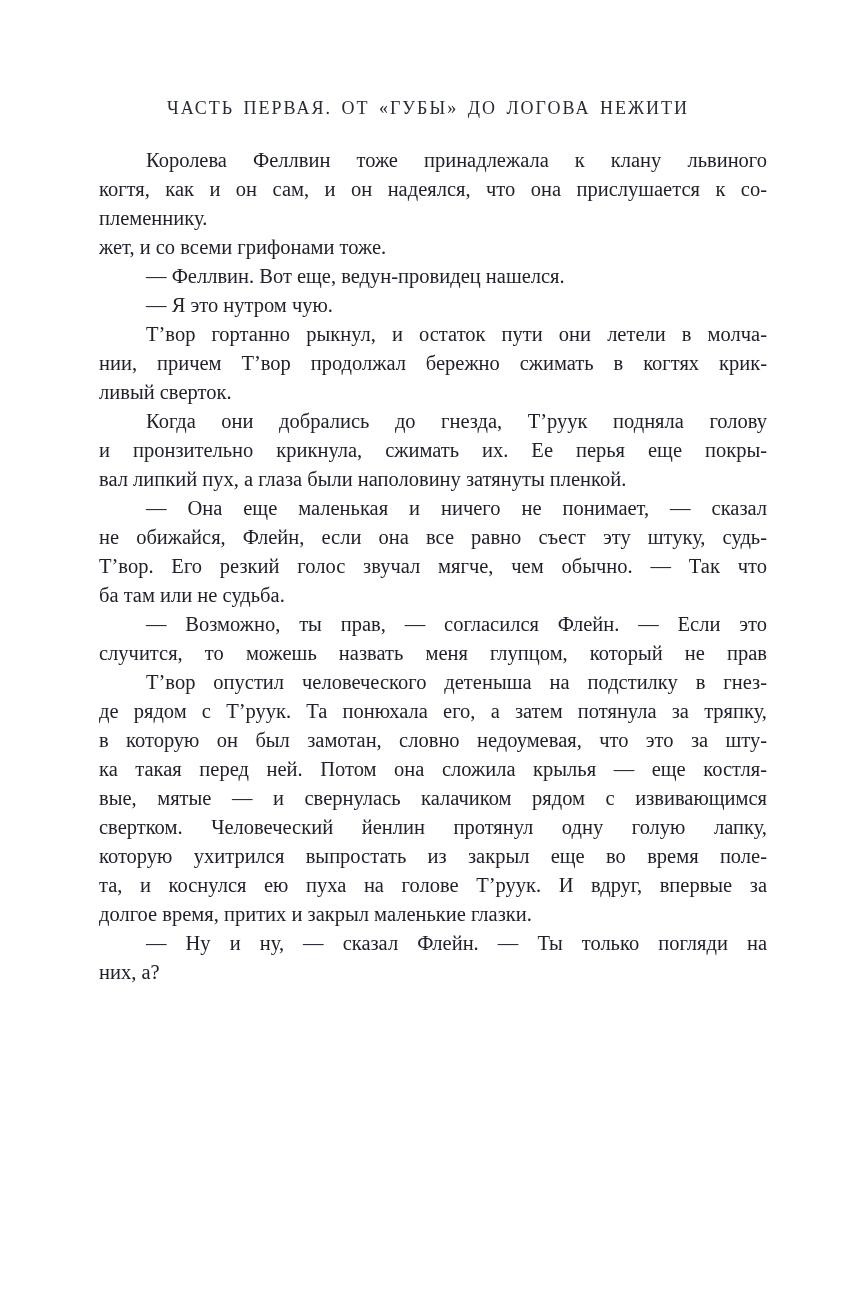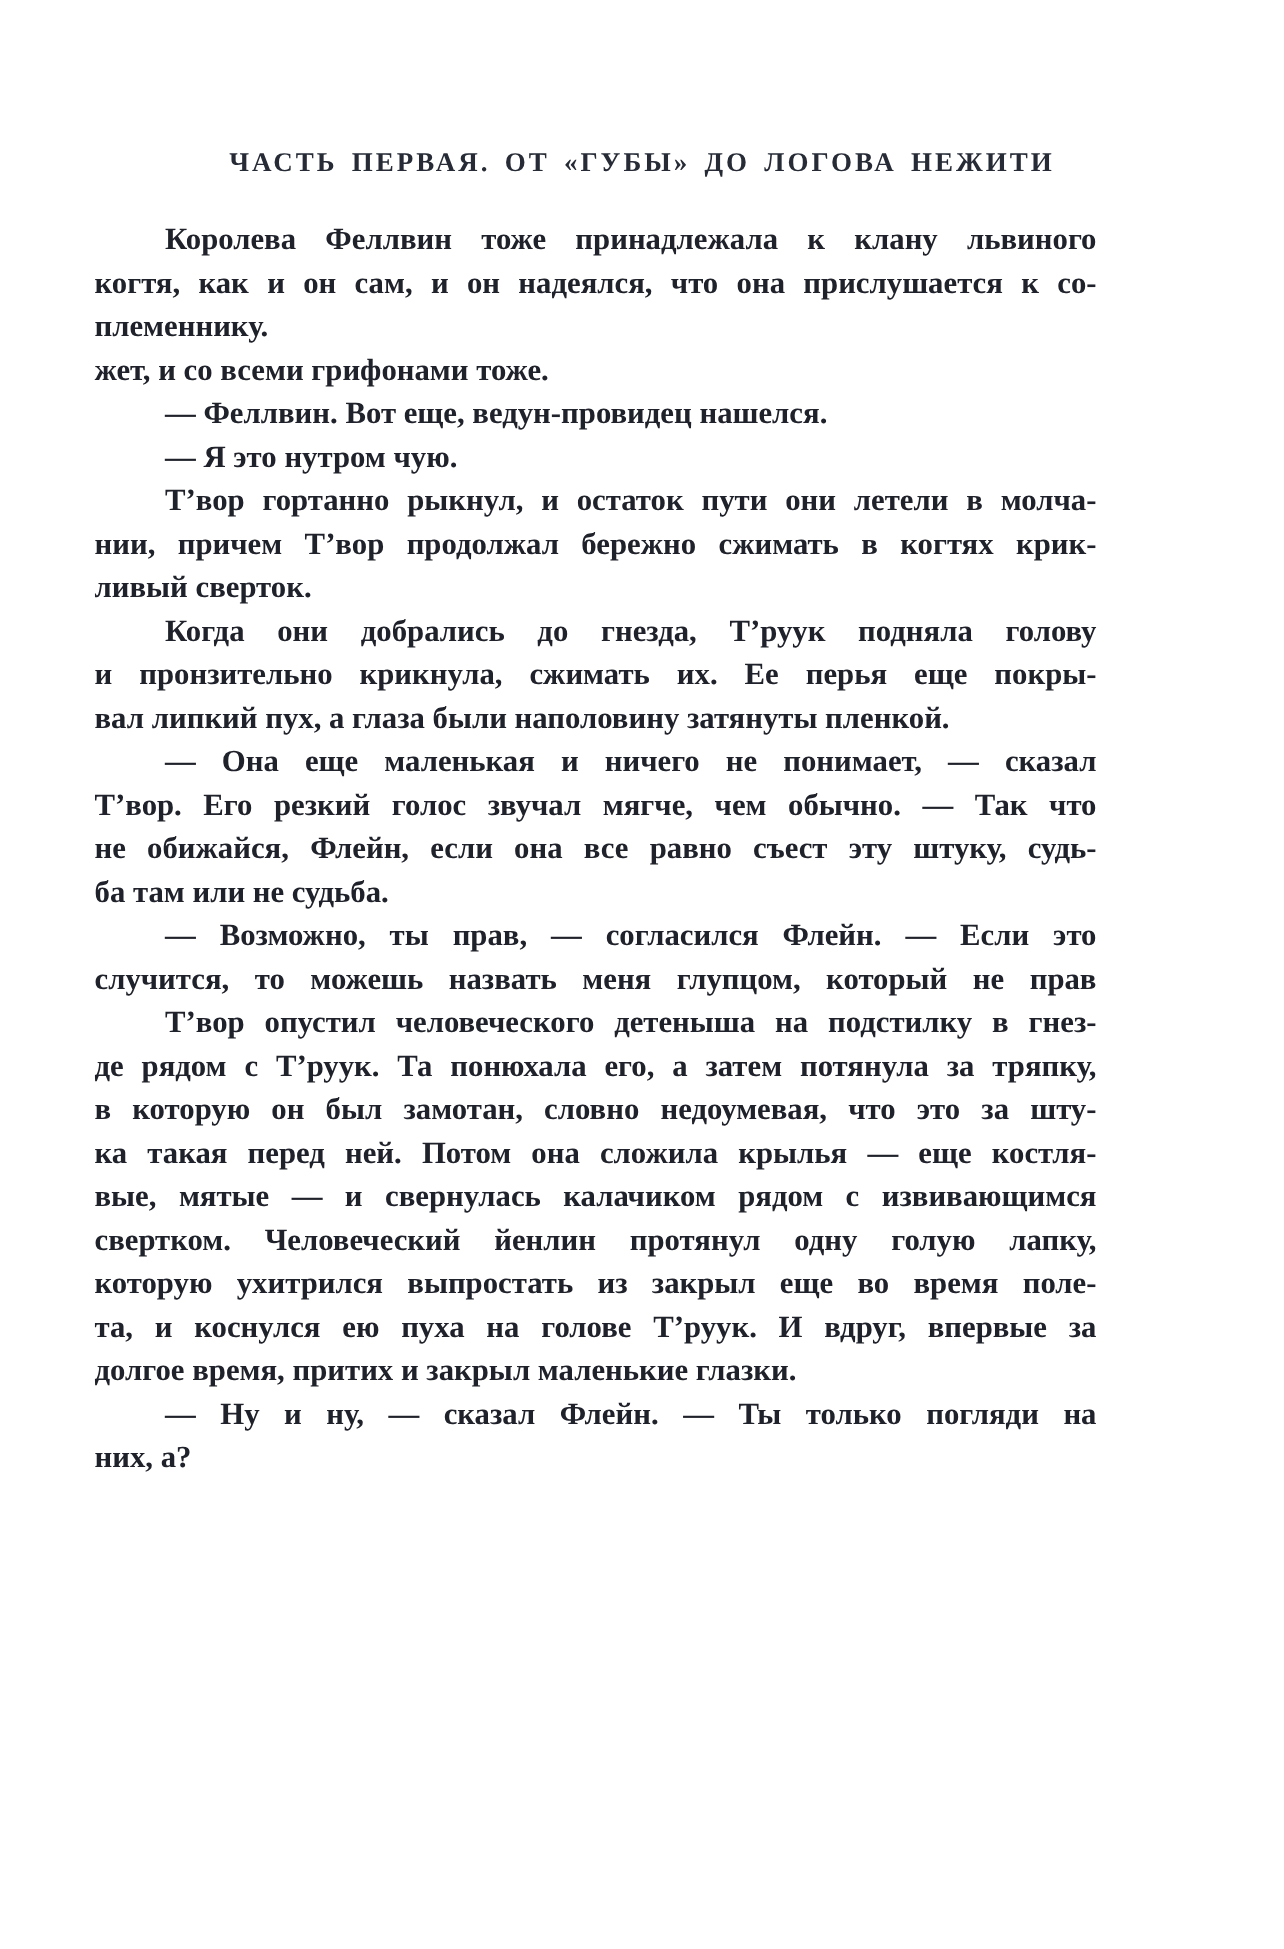--- a/index.html
+++ b/index.html
@@ -49,23 +49,23 @@
   .tline.first {
     text-indent: 47px;
   }
   .tline.last {
     text-align-last: left;
   }
 </style>
 </head>
 <body>
 
-<div class="page" style="background: rgb(255, 255, 255); font-weight: bold;">
+<div class="page" style="background: rgb(255, 255, 255);">
   <div class="running-header" style="color: rgb(38, 43, 54);">ЧАСТЬ ПЕРВАЯ. ОТ «ГУБЫ» ДО ЛОГОВА НЕЖИТИ</div>
-  <div class="text-block" style="color: rgb(32, 34, 43);">
+  <div class="text-block" style="color: rgb(32, 34, 43); margin-left: 36px;">
       <div class="para">
         <div class="tline first">Королева Феллвин тоже принадлежала к клану львиного</div>
         <div class="tline">когтя, как и он сам, и он надеялся, что она прислушается к со-</div>
         <div class="tline last">племеннику.</div>
       </div>
       <div class="para">
         <div class="tline last">жет, и со всеми грифонами тоже.</div>
       </div>
       <div class="para">
         <div class="tline first last">— Феллвин. Вот еще, ведун-провидец нашелся.</div>
@@ -78,22 +78,22 @@
         <div class="tline">нии, причем Т’вор продолжал бережно сжимать в когтях крик-</div>
         <div class="tline last">ливый сверток.</div>
       </div>
       <div class="para">
         <div class="tline first">Когда они добрались до гнезда, Т’руук подняла голову</div>
         <div class="tline">и пронзительно крикнула, сжимать их. Ее перья еще покры-</div>
         <div class="tline last">вал липкий пух, а глаза были наполовину затянуты пленкой.</div>
       </div>
       <div class="para">
         <div class="tline first">— Она еще маленькая и ничего не понимает, — сказал</div>
+        <div class="tline">не обижайся, Флейн, если она все равно съест эту штуку, судь-</div>
         <div class="tline">Т’вор. Его резкий голос звучал мягче, чем обычно. — Так что</div>
-        <div class="tline">не обижайся, Флейн, если она все равно съест эту штуку, судь-</div>
         <div class="tline last">ба там или не судьба.</div>
       </div>
       <div class="para">
         <div class="tline first">— Возможно, ты прав, — согласился Флейн. — Если это</div>
         <div class="tline">случится, то можешь назвать меня глупцом, который не прав</div>
       </div>
       <div class="para">
         <div class="tline first">Т’вор опустил человеческого детеныша на подстилку в гнез-</div>
         <div class="tline">де рядом с Т’руук. Та понюхала его, а затем потянула за тряпку,</div>
         <div class="tline">в которую он был замотан, словно недоумевая, что это за шту-</div>

